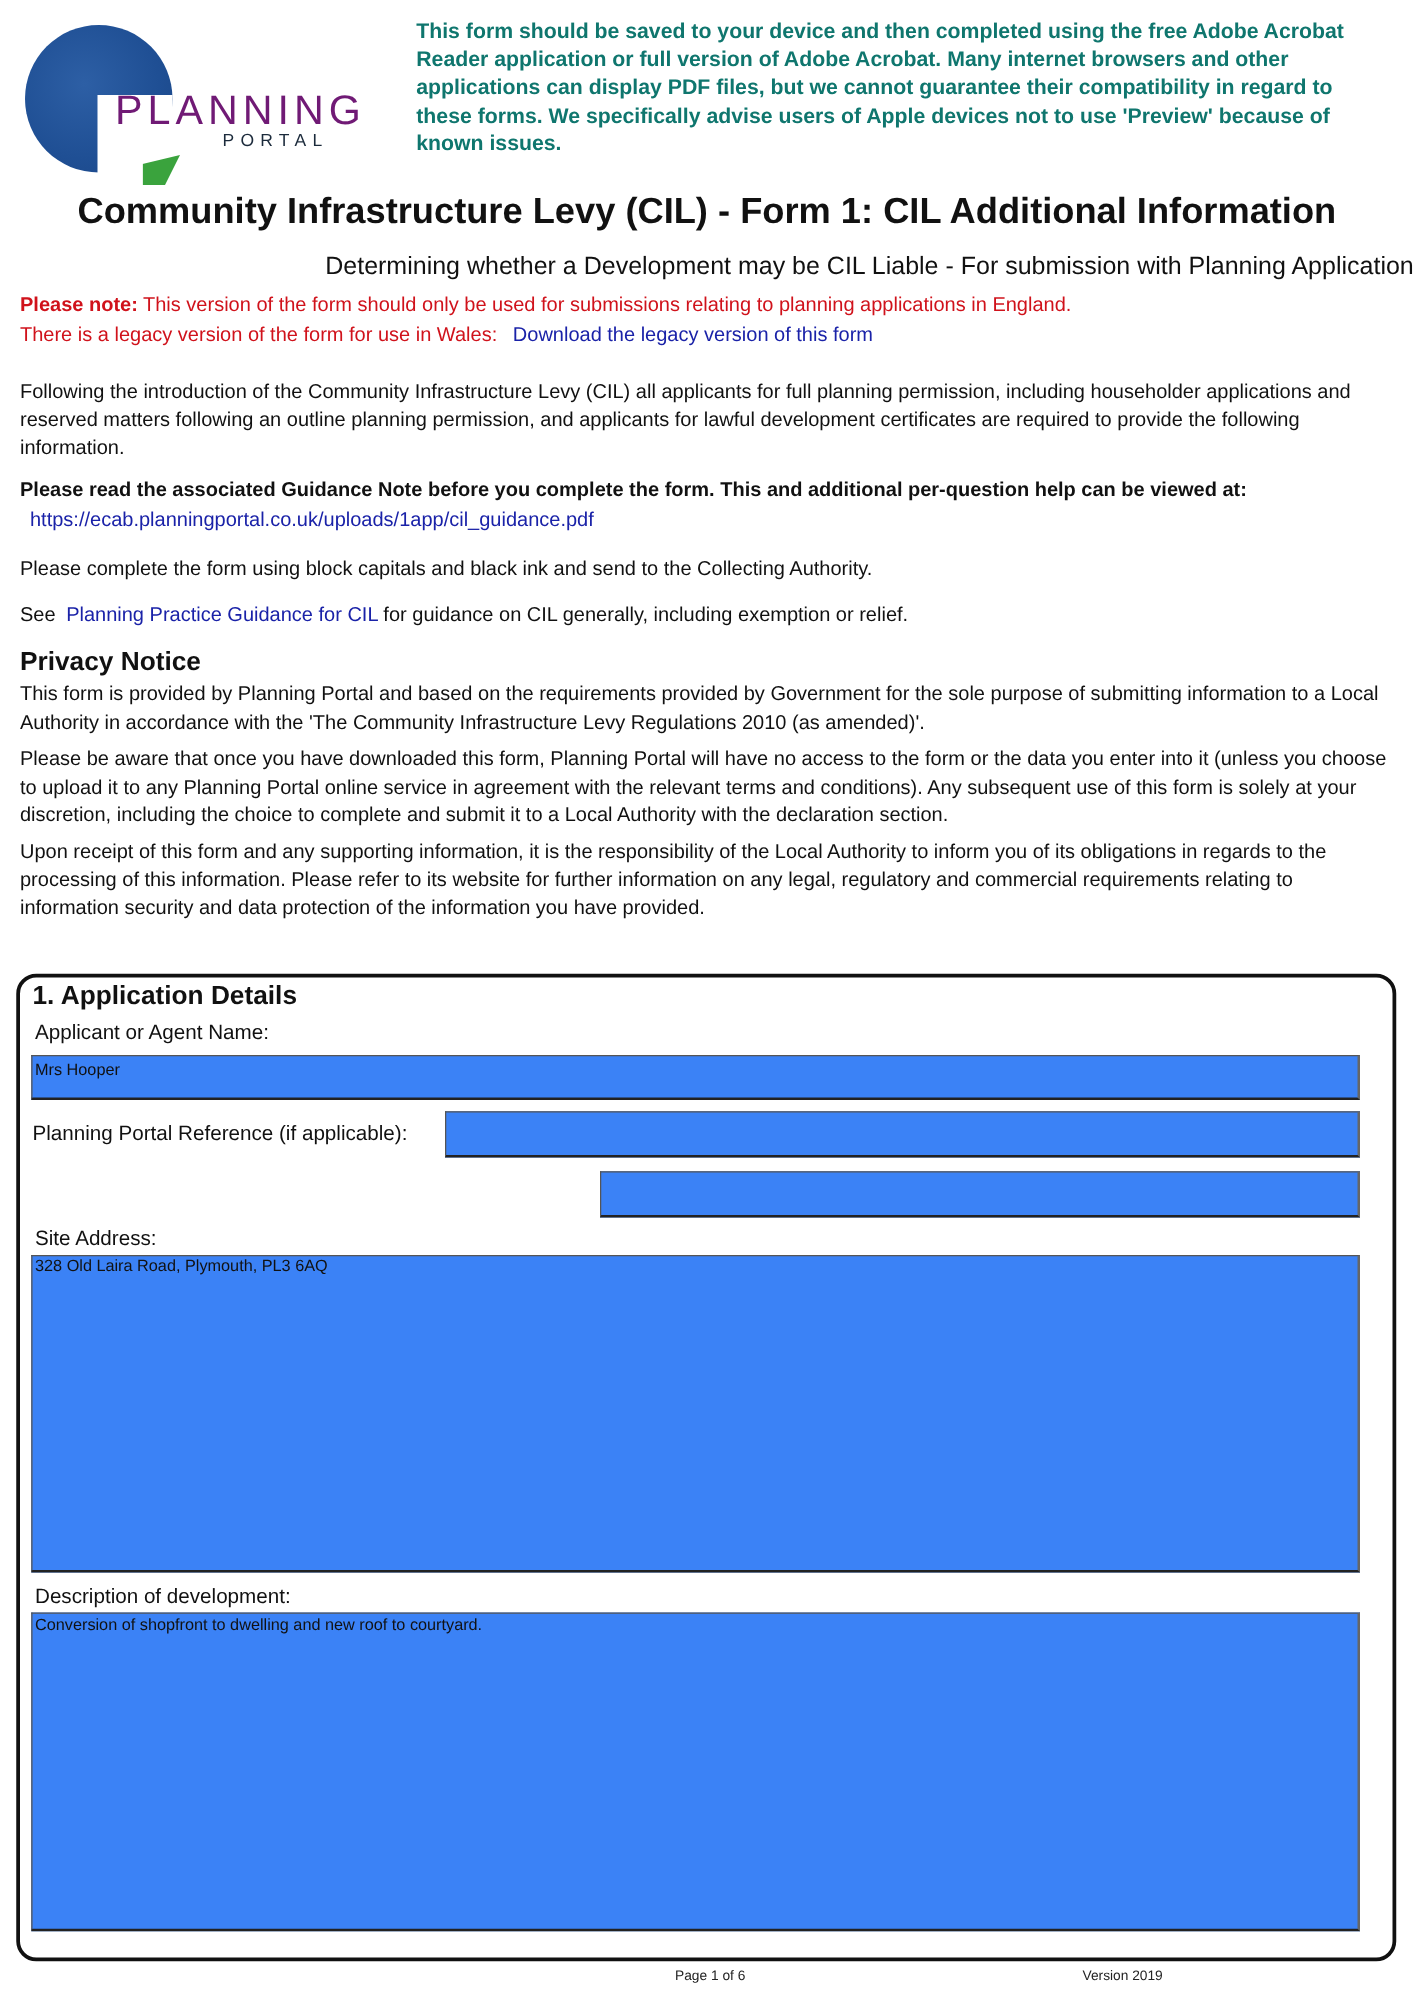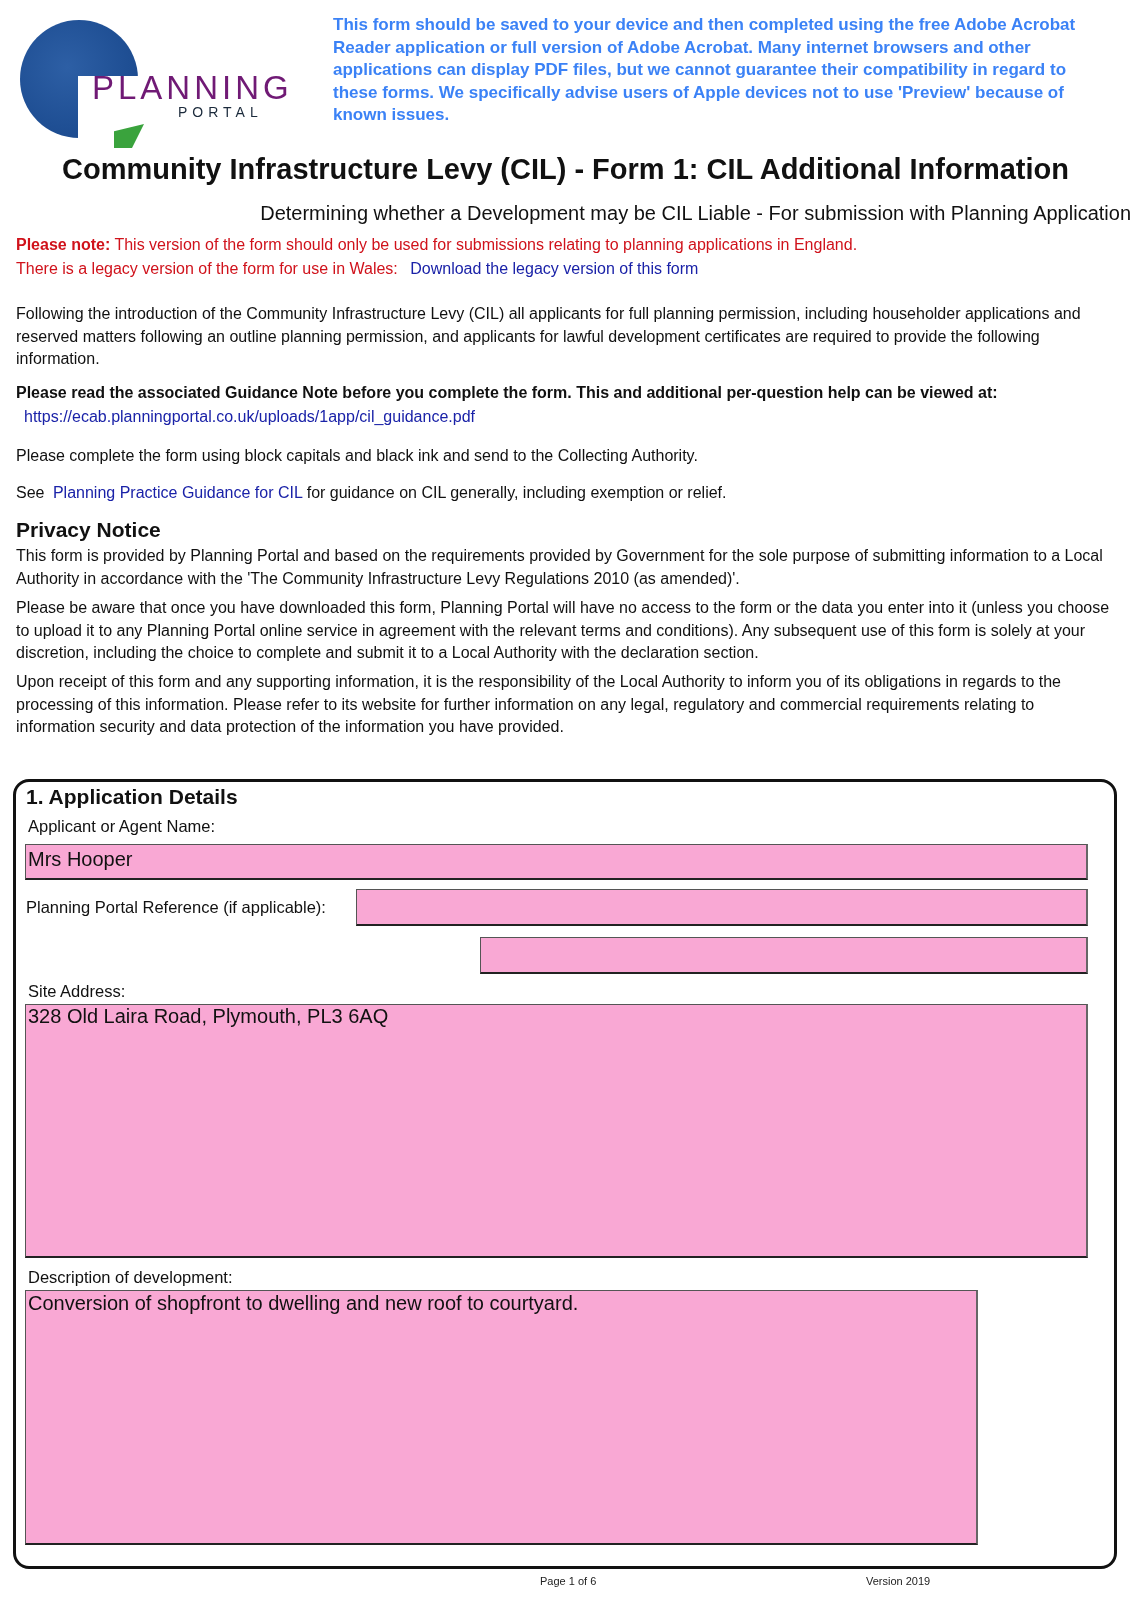--- a/index.html
+++ b/index.html
@@ -18,21 +18,21 @@
     clip-path: polygon(0 30%, 100% 0, 60% 100%, 0 100%);
   }
   .logo-text1 {
     position: absolute; left: 74px; top: 55px; font-size: 33px; letter-spacing: 4px; color: #701a75;
   }
   .logo-text2 {
     position: absolute; left: 160px; top: 90px; font-size: 14px; letter-spacing: 5px; color: #1b2a3b;
   }
   .top-note {
     position: absolute; left: 333px; top: 14px; width: 780px; font-size: 17px; line-height: 22.5px;
-    font-weight: bold; color: #3b82f6;
+    font-weight: bold; color: #0f766e;
   }
   .title {
     position: absolute; left: 0; top: 153px; width: 1131px; text-align: center;
     font-size: 29px; font-weight: bold; color: #111;
   }
   .subtitle {
     position: absolute; left: 0; top: 202px; width: 1131px; text-align: right;
     font-size: 20px; color: #111;
   }
   .red { color: #d0121b; }
@@ -42,22 +42,22 @@
   .h2 { position: absolute; left: 16px; font-size: 21px; font-weight: bold; }
 
   .section {
     position: absolute; left: 13px; top: 779px; width: 1104px; height: 790px;
     border: 3px solid #111; border-radius: 16px; box-sizing: border-box;
   }
   .sec-title { position: absolute; left: 10px; top: 3px; font-size: 21px; font-weight: bold; }
   .lbl { position: absolute; font-size: 16.5px; color: #111; }
   .field {
     position: absolute; box-sizing: border-box; border: 1px solid #555;
-    border-bottom: 2px solid #222; border-right: 2px solid #666; background: #f9a8d4;
-    font-size: 20px; padding: 3px 2px; color: #111;
+    border-bottom: 2px solid #222; border-right: 2px solid #666; background: #3b82f6;
+    font-size: 13px; padding: 3px 2px; color: #111;
   }
   .footer { position: absolute; top: 1575px; font-size: 11px; color: #222; }
 </style>
 </head>
 <body>
 
 <div class="logo">
   <div class="logo-circle"></div>
   <div class="logo-notch"></div>
   <div class="logo-green"></div>
@@ -102,17 +102,17 @@
 
   <div class="lbl" style="left:10px; top:116px;">Planning Portal Reference (if applicable):</div>
   <div class="field" style="left:340px; top:107px; width:732px; height:37px;"></div>
 
   <div class="field" style="left:464px; top:155px; width:608px; height:37px;"></div>
 
   <div class="lbl" style="left:12px; top:200px;">Site Address:</div>
   <div class="field" style="left:9px; top:222px; width:1063px; height:254px; padding-top:0;">328 Old Laira Road, Plymouth, PL3 6AQ</div>
 
   <div class="lbl" style="left:12px; top:486px;">Description of development:</div>
-  <div class="field" style="left:9px; top:508px; width:953px; height:255px; padding-top:1px;">Conversion of shopfront to dwelling and new roof to courtyard.</div>
+  <div class="field" style="left:9px; top:508px; width:1063px; height:255px; padding-top:1px;">Conversion of shopfront to dwelling and new roof to courtyard.</div>
 </div>
 
 <div class="footer" style="left:540px;">Page 1 of 6</div>
 <div class="footer" style="left:866px;">Version 2019</div>
 
 </body></html>

